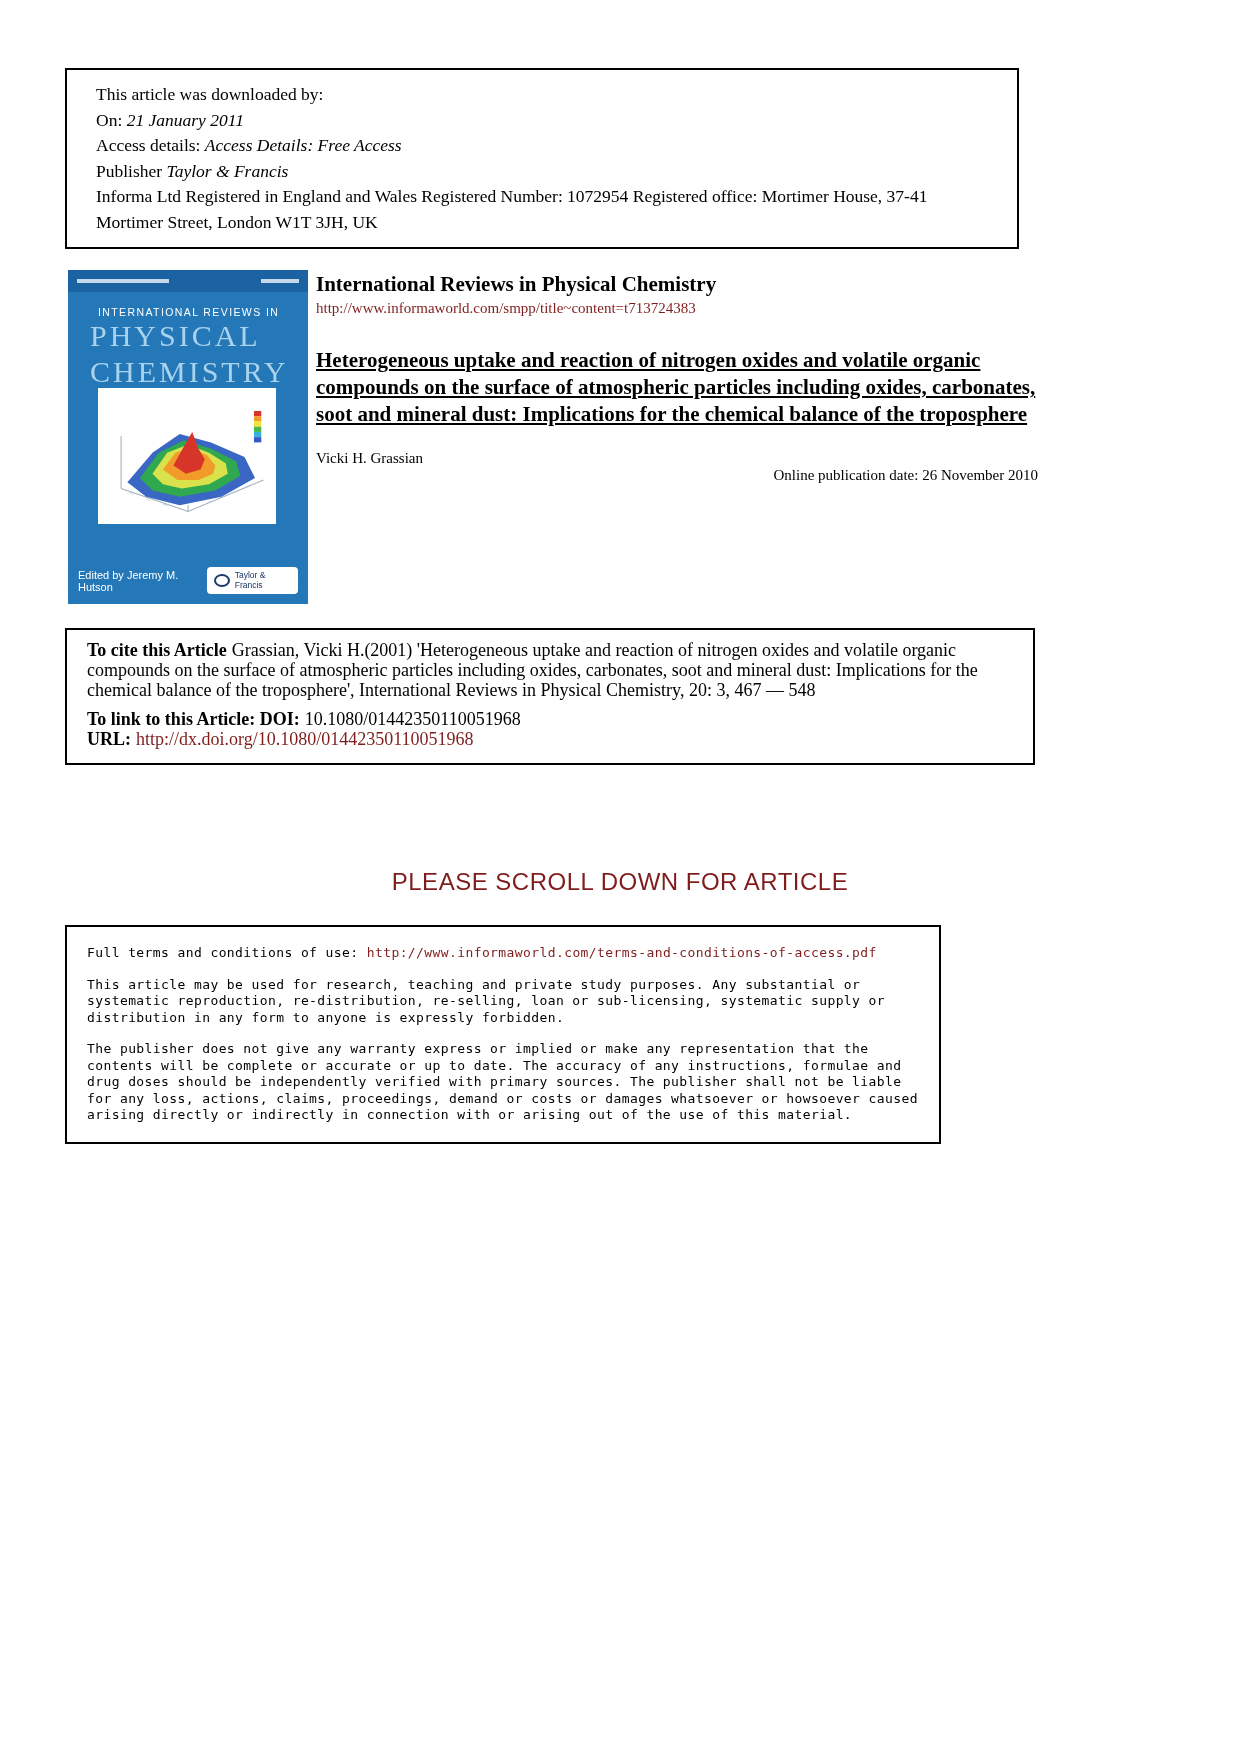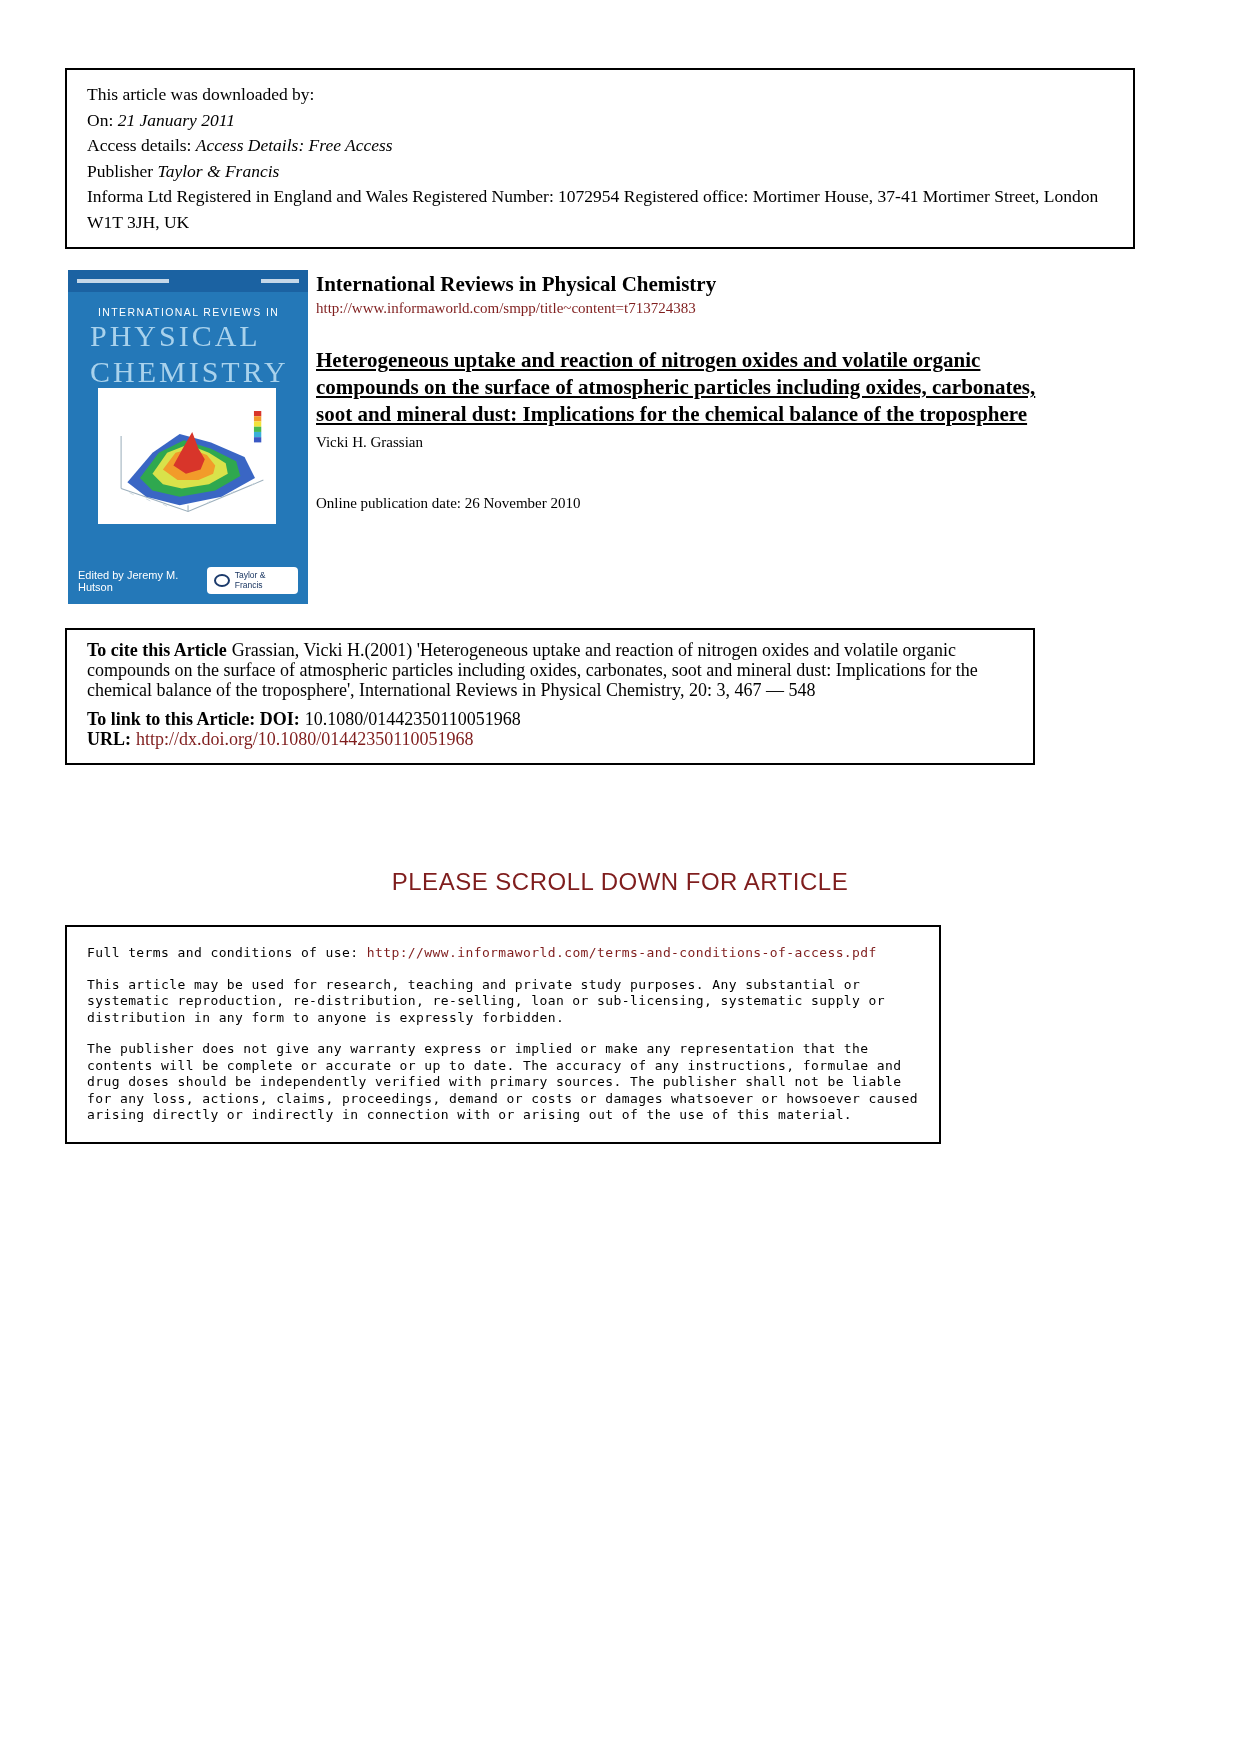--- a/index.html
+++ b/index.html
@@ -1,21 +1,21 @@
 <!DOCTYPE html>
 <html><head>
 <meta charset="utf-8">
 <style>
   html,body{margin:0;padding:0;background:#fff;}
   .page{position:relative;width:1240px;height:1755px;background:#fff;color:#000;
         font-family:"Liberation Serif",serif;overflow:hidden;}
   .box{position:absolute;border:2px solid #000;box-sizing:border-box;background:#fff;}
 
   
-  .header-box{left:65px;top:68px;width:1070px;padding:12px 20px;
+  .header-box{left:65px;top:68px;width:954px;padding:12px 29px;
               font-size:17.5px;line-height:25.5px;}
   .it{font-style:italic;}
 
   
   .cover{position:absolute;left:68px;top:270px;width:240px;height:334px;background:#2478b8;}
   .cover-topstrip{height:22px;background:#1b62a2;display:flex;justify-content:space-between;
                   align-items:center;padding:0 9px;}
   .meta-bar{display:inline-block;height:4px;width:92px;background:rgba(255,255,255,.75);}
   .meta-bar.short{width:38px;}
   .cover-series{margin-top:14px;padding-left:30px;color:#fff;
@@ -31,22 +31,22 @@
   .tf-oval{width:13px;height:9px;border:2px solid #1b3a6b;border-radius:50%;display:inline-block;}
   .tf-text{font-size:8.5px;color:#14315e;font-family:"Liberation Sans",sans-serif;line-height:1.1;}
 
   
   .journal-info{position:absolute;left:316px;top:272px;width:722px;}
   .journal-title{font-size:21px;font-weight:bold;}
   .pub-details{font-size:15px;margin-top:7px;}
   .link{color:#7f1d1d;text-decoration:none;cursor:pointer;}
   .journal-link{display:inline-block;font-size:15px;margin-top:3px;}
   .article-title{font-size:21px;font-weight:bold;line-height:27px;margin-top:30px;text-decoration:underline;}
-  .author{font-size:15px;margin-top:6px;}
-  .online-date{font-size:15px;margin-top:44px;}
+  .author{font-size:15px;margin-top:22px;}
+  .online-date{font-size:15px;text-align:right;}
 
   
   .cite-box{left:65px;top:628px;width:970px;padding:10px 20px 14px;
             font-size:18px;line-height:20px;}
   .cite-box p{margin:0;}
   .cite-box .cite{margin-bottom:9px;}
   .gap{margin-left:5px;}
   b{font-weight:bold;}
 
   

